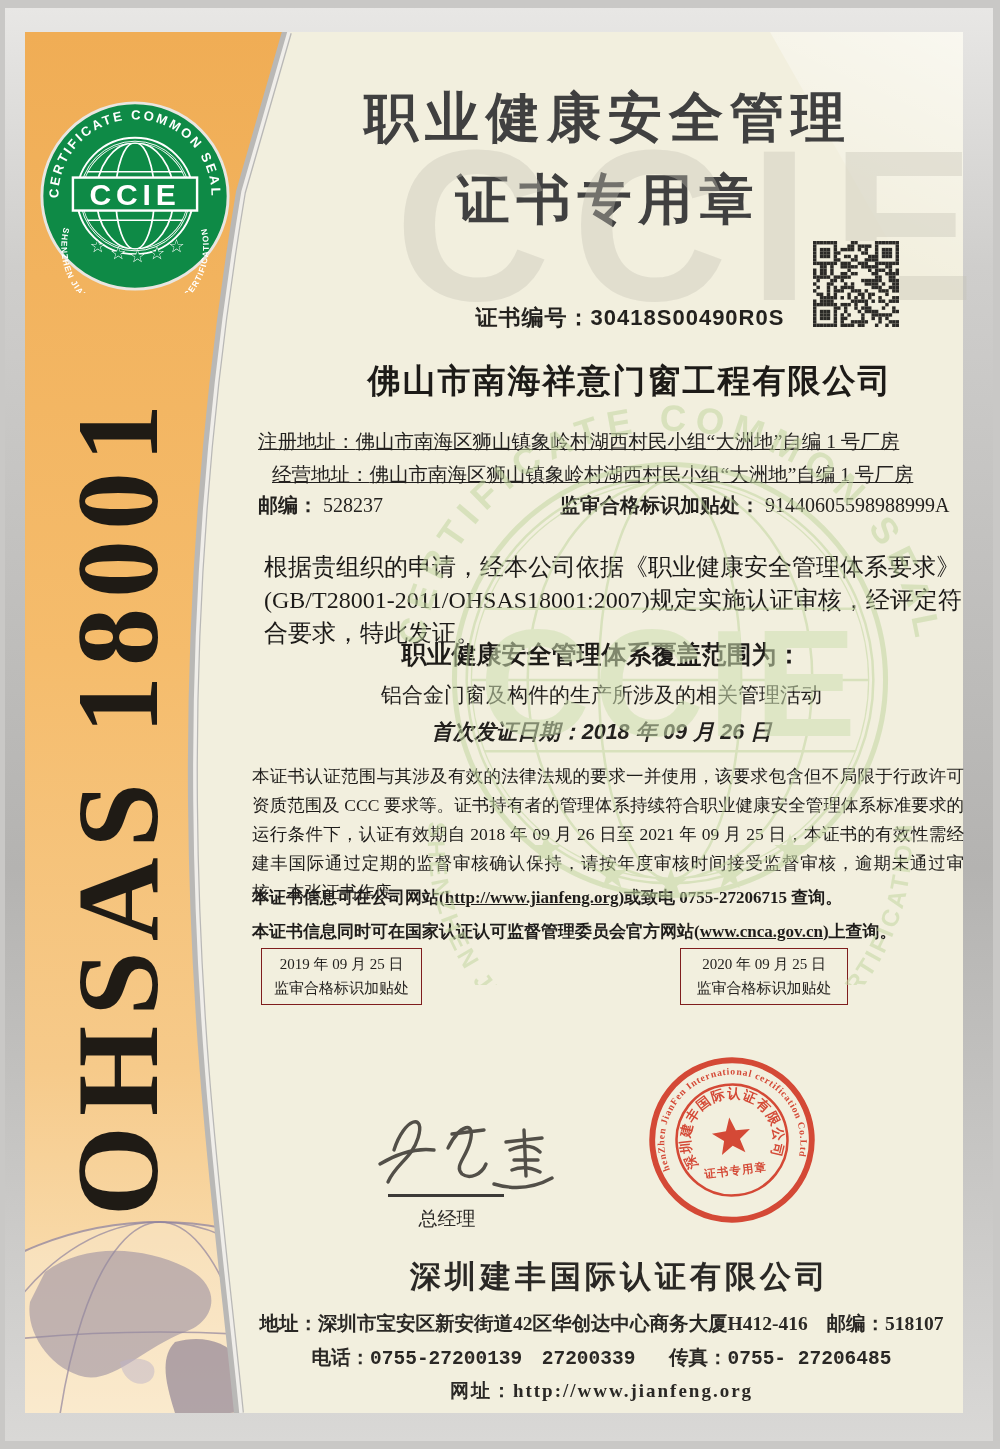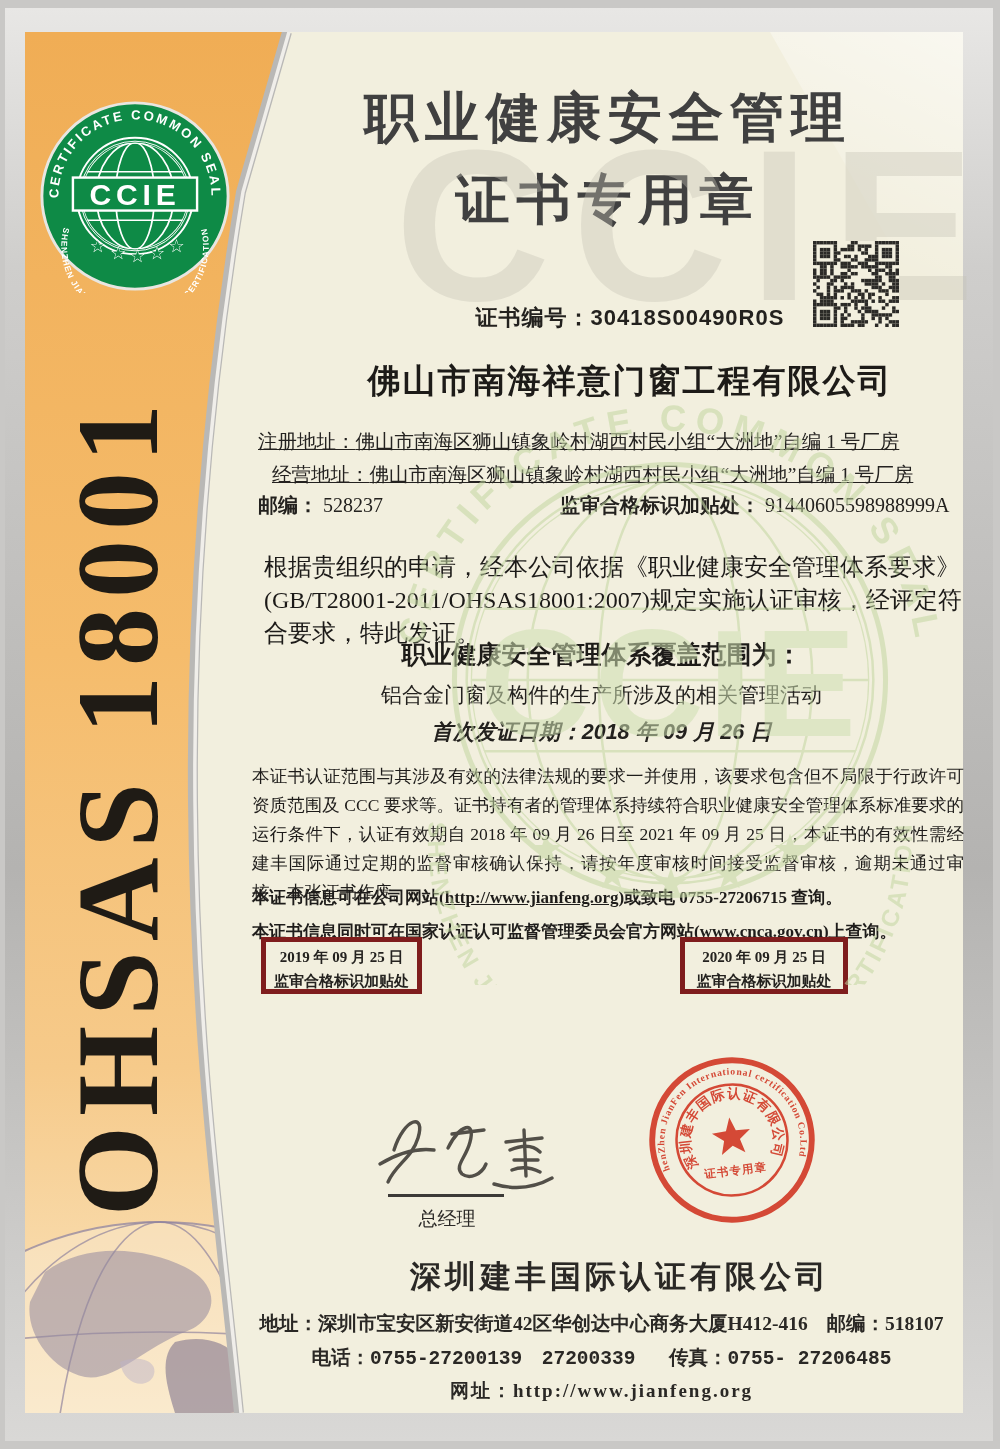--- a/index.html
+++ b/index.html
@@ -23,22 +23,22 @@
   .company{left:270px;top:359px;width:720px;font-size:33px;letter-spacing:2px;color:#1d1b18;}
   .addr{font-size:19.5px;color:#242220;text-decoration:underline;}
   .label-hei{font-family:"Liberation Sans",sans-serif;font-weight:700;font-size:20px;}
   .grant{left:252px;top:539px;width:712px;font-size:24px;line-height:33px;color:#1c1a18;}
   .scopehead{left:240px;top:638px;width:723px;font-size:25px;color:#1d1b18;}
   .scopetxt{left:240px;top:681px;width:723px;font-size:21px;}
   .firstissue{left:240px;top:717px;width:723px;font-size:21.5px;font-style:italic;}
   .terms{left:252px;top:762px;width:712px;font-size:17.5px;line-height:29px;text-align:justify;color:#1e1c1a;}
   .infoline{left:252px;width:712px;font-size:17px;font-weight:600;color:#1e1c1a;}
   .ilink{font-weight:700;text-decoration:underline;}
-  .sticker{border:5px solid #7f1d1d;text-align:center;font-size:15px;font-weight:700;
-           line-height:24px;padding-top:3px;color:#24221f;}
+  .sticker{border:1px solid #7f1d1d;text-align:center;font-size:15px;font-weight:400;
+           line-height:24px;padding-top:3px;color:#24221f;margin-top:11px;}
   .sig-title{left:388px;top:1206px;width:118px;text-align:center;font-size:19px;color:#2a2826;}
   .issuer{left:260px;top:1256px;width:720px;font-size:31px;letter-spacing:4px;color:#2a2825;}
   .footline{left:240px;width:723px;text-align:center;font-weight:700;color:#2a2825;}
   .boxtxt{display:block;}
 </style>
 </head>
 <body>
 
 <div id="page">
 

